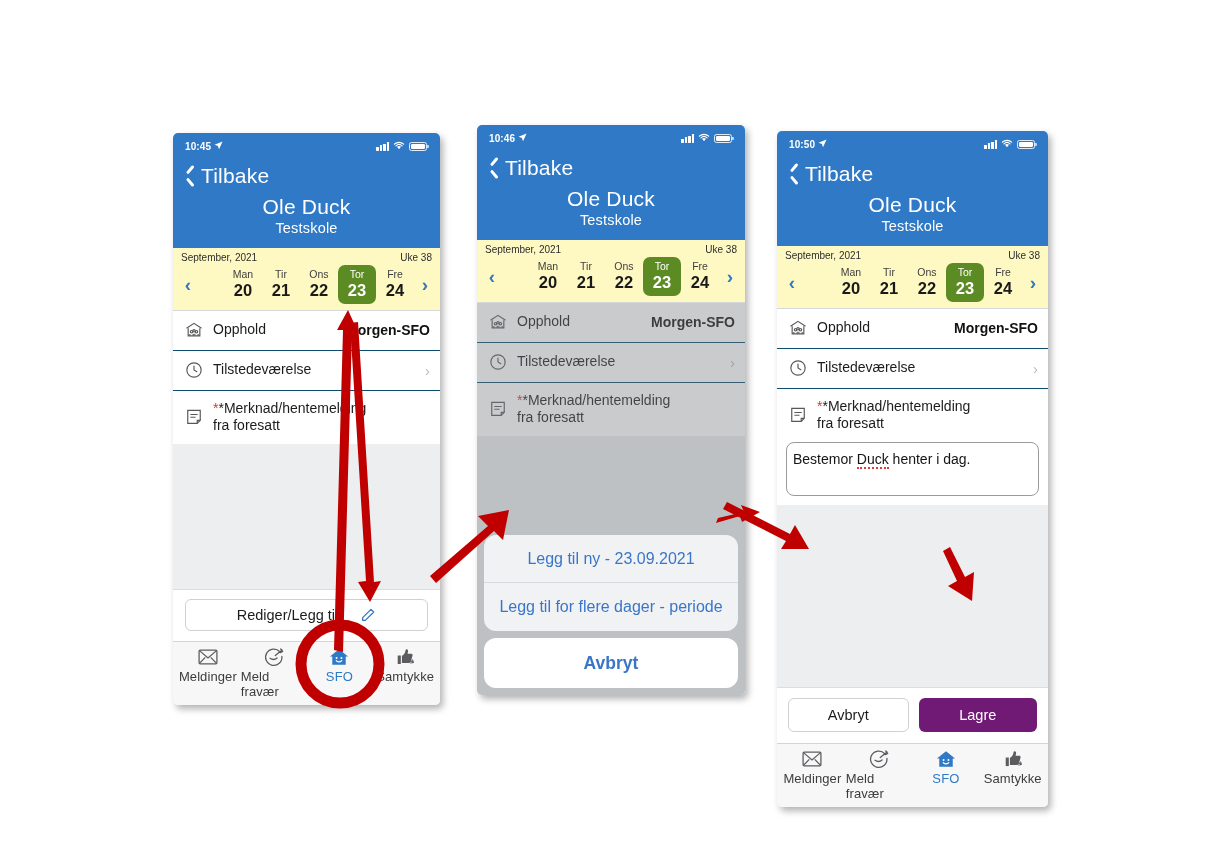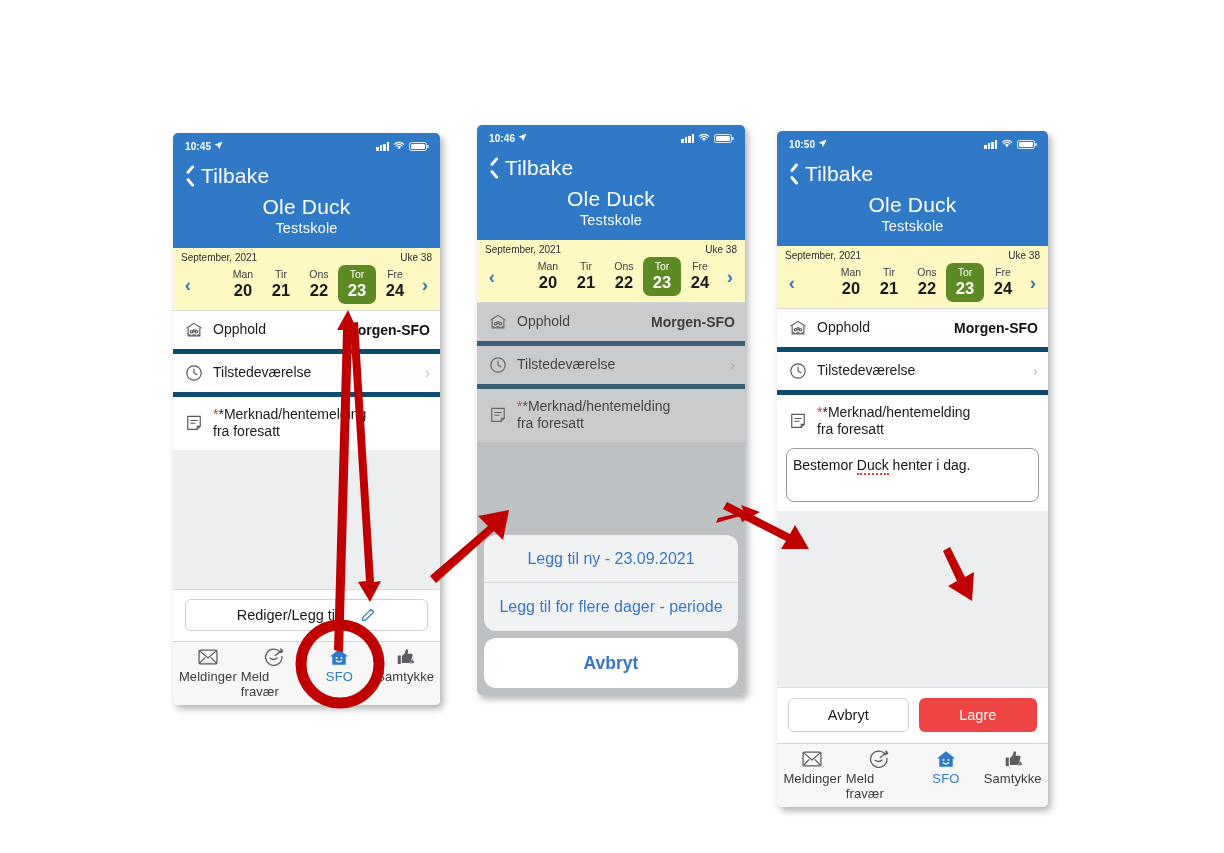--- a/index.html
+++ b/index.html
@@ -97,21 +97,21 @@
   .ds-cell.sel { background: #5c8a23; }
   .ds-cell.sel .dow, .ds-cell.sel .dnum { color:#ffffff; }
 
   
   .pbody { flex: 1 1 auto; background: #edeef0; position: relative; display:flex; flex-direction: column; }
   .card { background:#fff; }
   .row {
     display:flex; align-items:center; gap: 9px;
     padding: 9px 10px 9px 11px;
     min-height: 40px;
-    border-bottom: 5px solid #0c4a6e;
+    border-bottom: 1px solid #0c4a6e;
   }
   .row:last-child { border-bottom: none; }
   .row-label { font-size: 14px; color: #1c1c1e; flex: 1 1 auto; line-height:1.25; }
   .row-value { font-size: 14px; font-weight: bold; color:#111; }
   .row-chev { color:#bcbcc0; font-size: 15px; font-weight: 300; }
   .star { color:#e03030; }
   .ic { flex: 0 0 20px; width:20px; height:20px; color:#58585c; }
   .ic svg { display:block; width:20px; height:20px; }
 
   
@@ -133,21 +133,21 @@
   .pencil svg { display:block; width:16px; height:16px; }
 
   
   .btnrow { background:#fff; border-top:1px solid #dcdde0; display:flex; gap:10px; padding: 10px 11px 11px 11px; }
   .btn {
     flex:1 1 0; height: 34px; border-radius: 6px;
     display:flex; align-items:center; justify-content:center;
     font-size: 14.5px;
   }
   .btn.cancel { background:#fff; border:1px solid #cfd0d3; color:#1c1c1e; }
-  .btn.save   { background:#ef4444; color:#fff; }
+  .btn.save   { background:#701a75; color:#fff; }
 
   
   .tabbar {
     background:#f7f7f8; border-top:1px solid #d4d5d8;
     display:flex; padding: 5px 2px 6px 2px;
   }
   .tab { flex:1 1 0; display:flex; flex-direction:column; align-items:center; gap:2px; }
   .tab .ticon { width: 22px; height: 20px; color:#5c5c60; }
   .tab .ticon svg { display:block; width:22px; height:20px; }
   .tab .tlabel { font-size: 13px; color:#3c3c3e; letter-spacing: 0.1px; }

